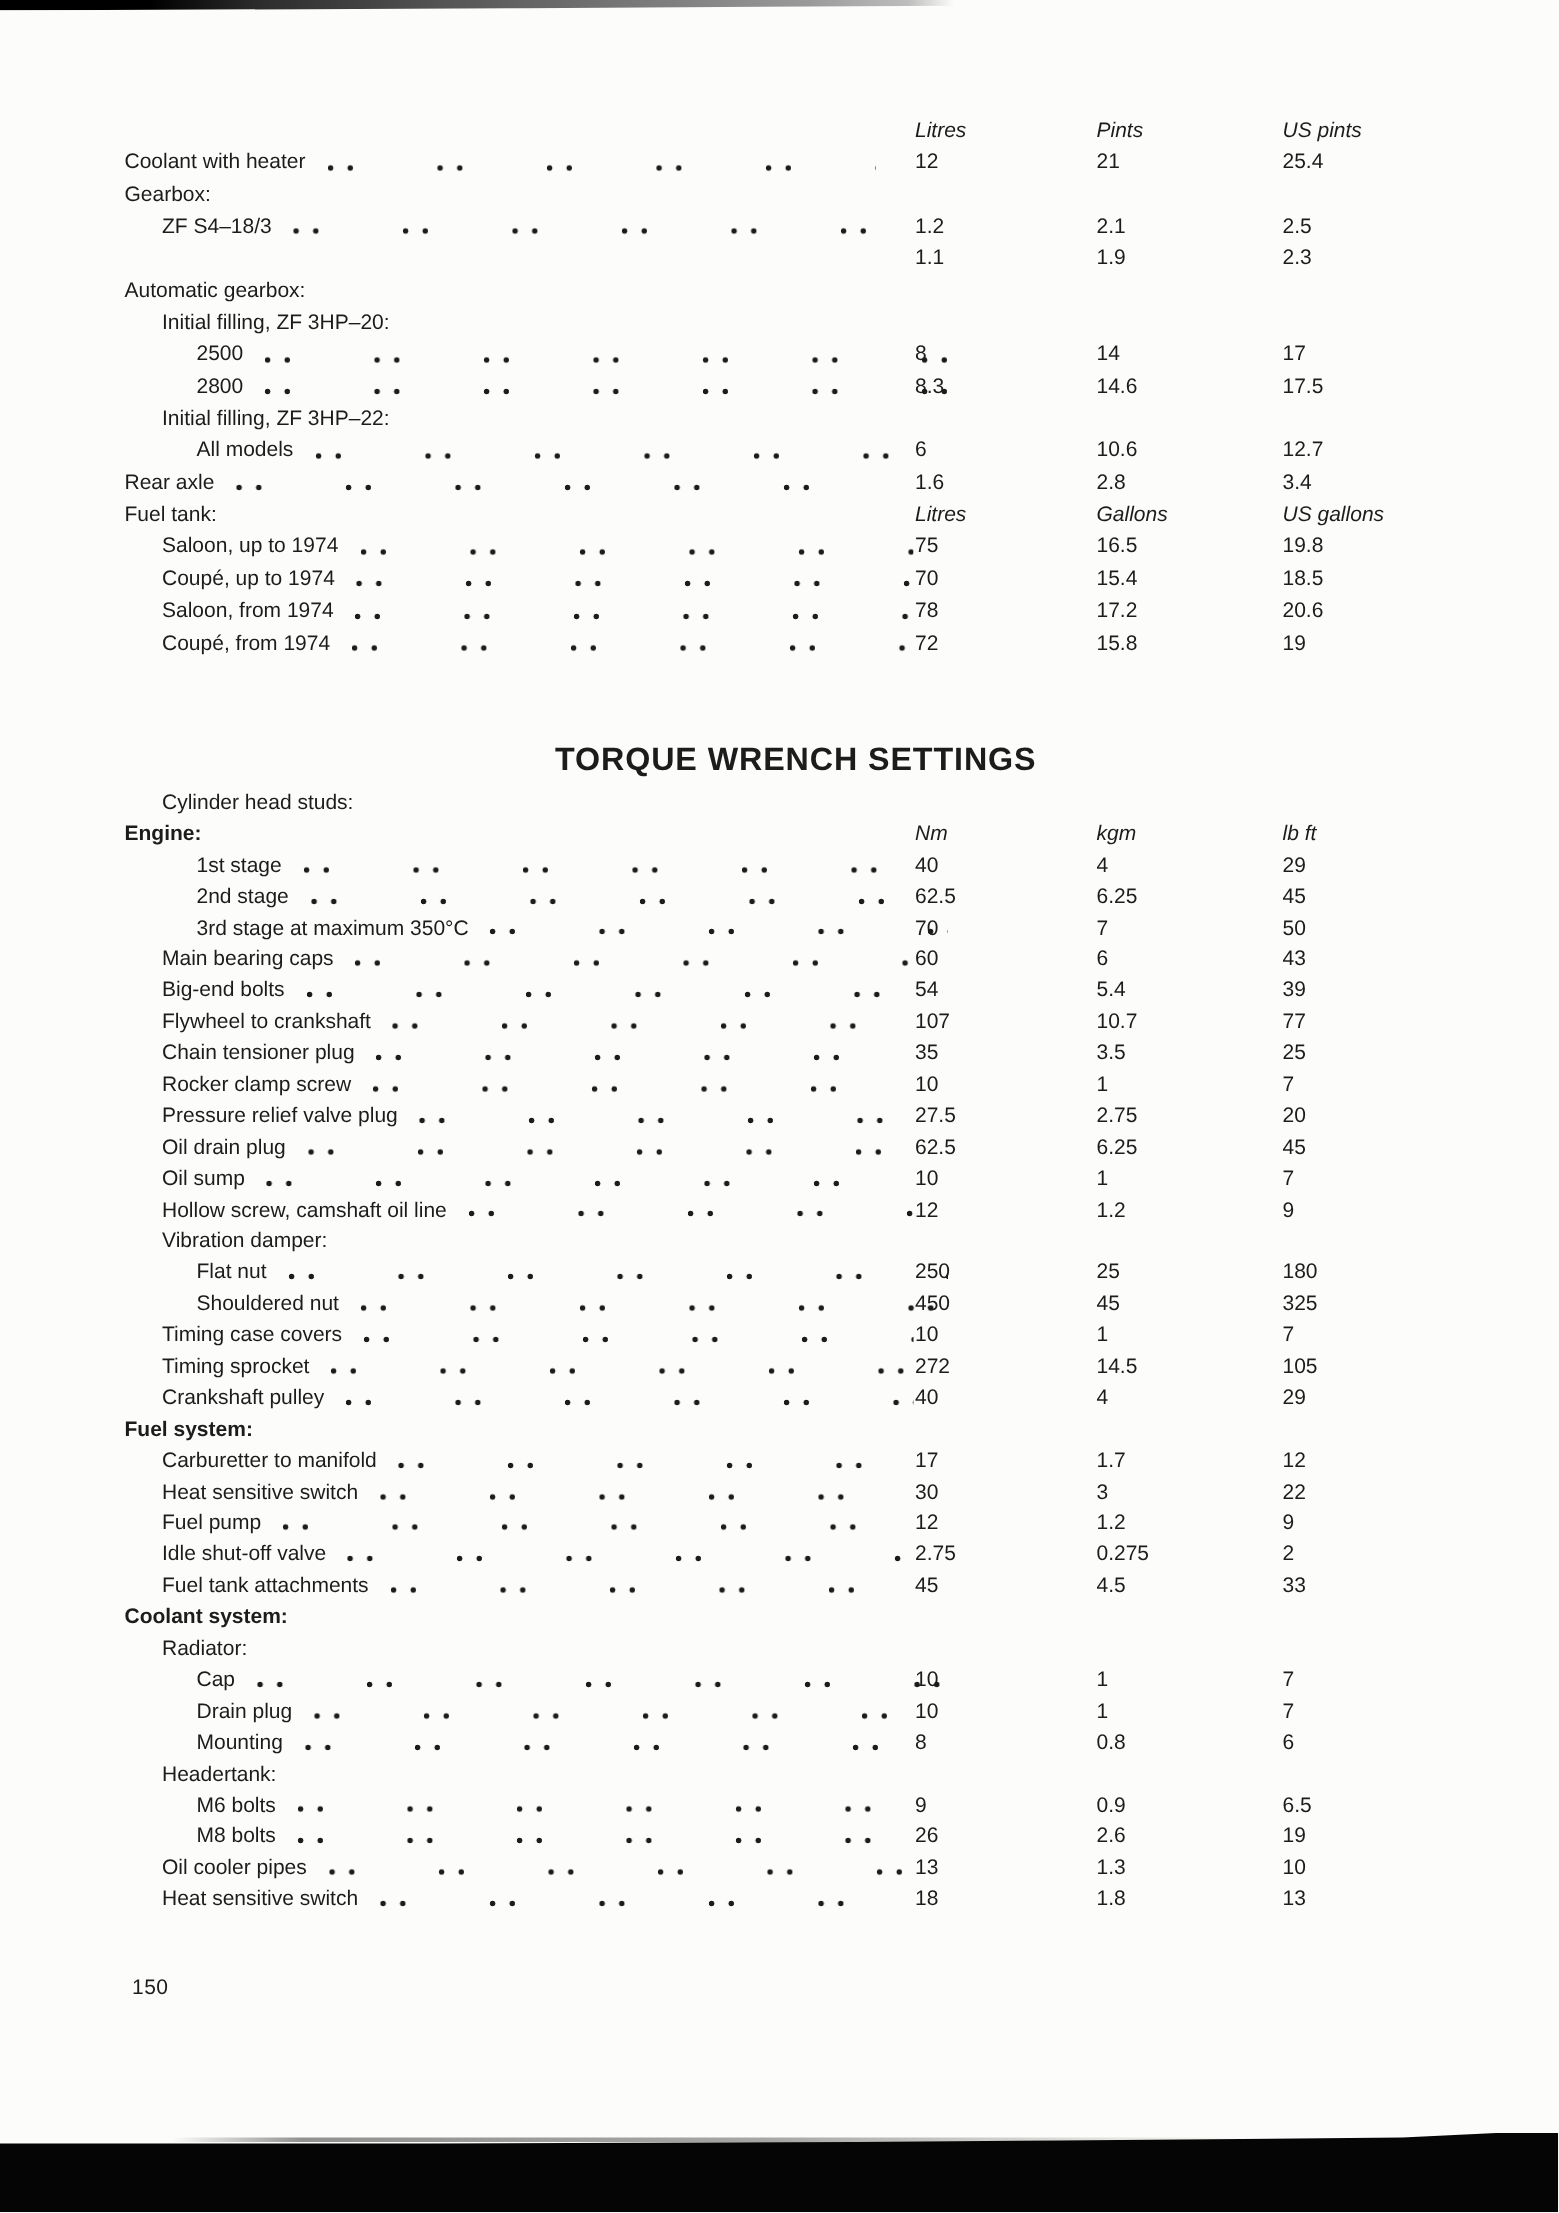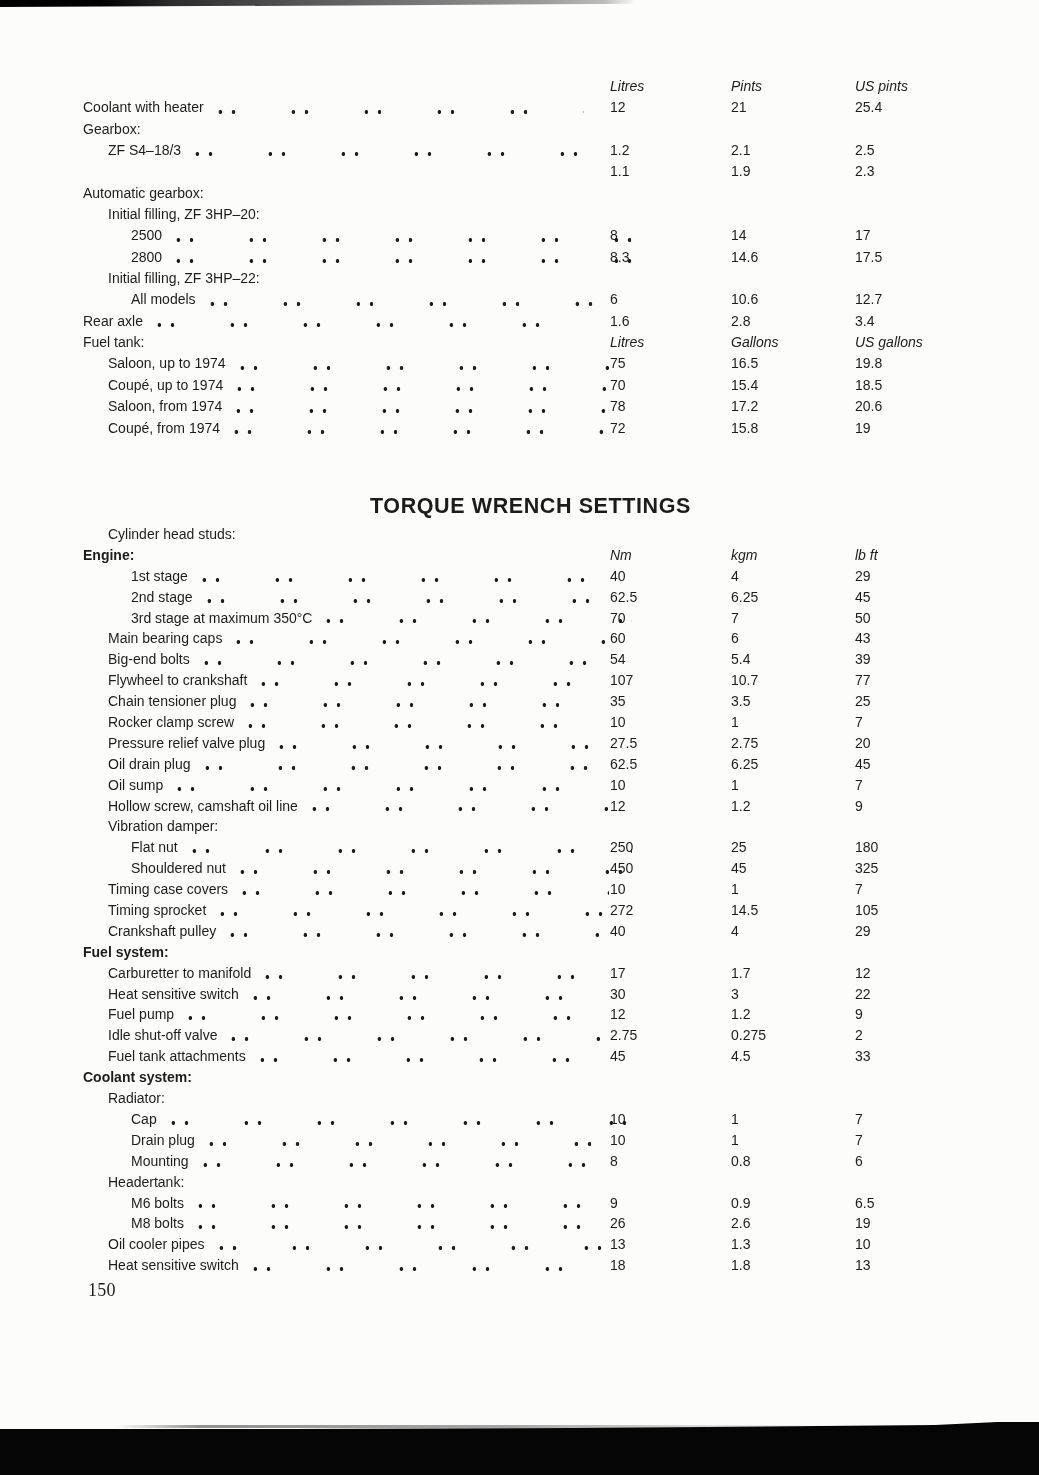--- a/index.html
+++ b/index.html
@@ -81,24 +81,23 @@
     top: 494px; left: 0; width: 1039px;
     margin: 0;
     text-align: center;
     font-size: 21.5px;
     font-weight: bold;
     letter-spacing: 0.6px;
     transform: translateX(11px);
   }
   .page-number {
     position: absolute;
-    left: 88px; top: 1280px;
-    font-size: 18px;
+    left: 88px; top: 1316px;
+    font-size: 14px;
     letter-spacing: 0.3px;
-    font-family: Liberation Serif, serif;
   }
 </style>
 </head>
 <body>
 
 <div class="page">
 
   <div class="artifact top"></div>
 
   <div class="table capacities" id="capacities-table">

